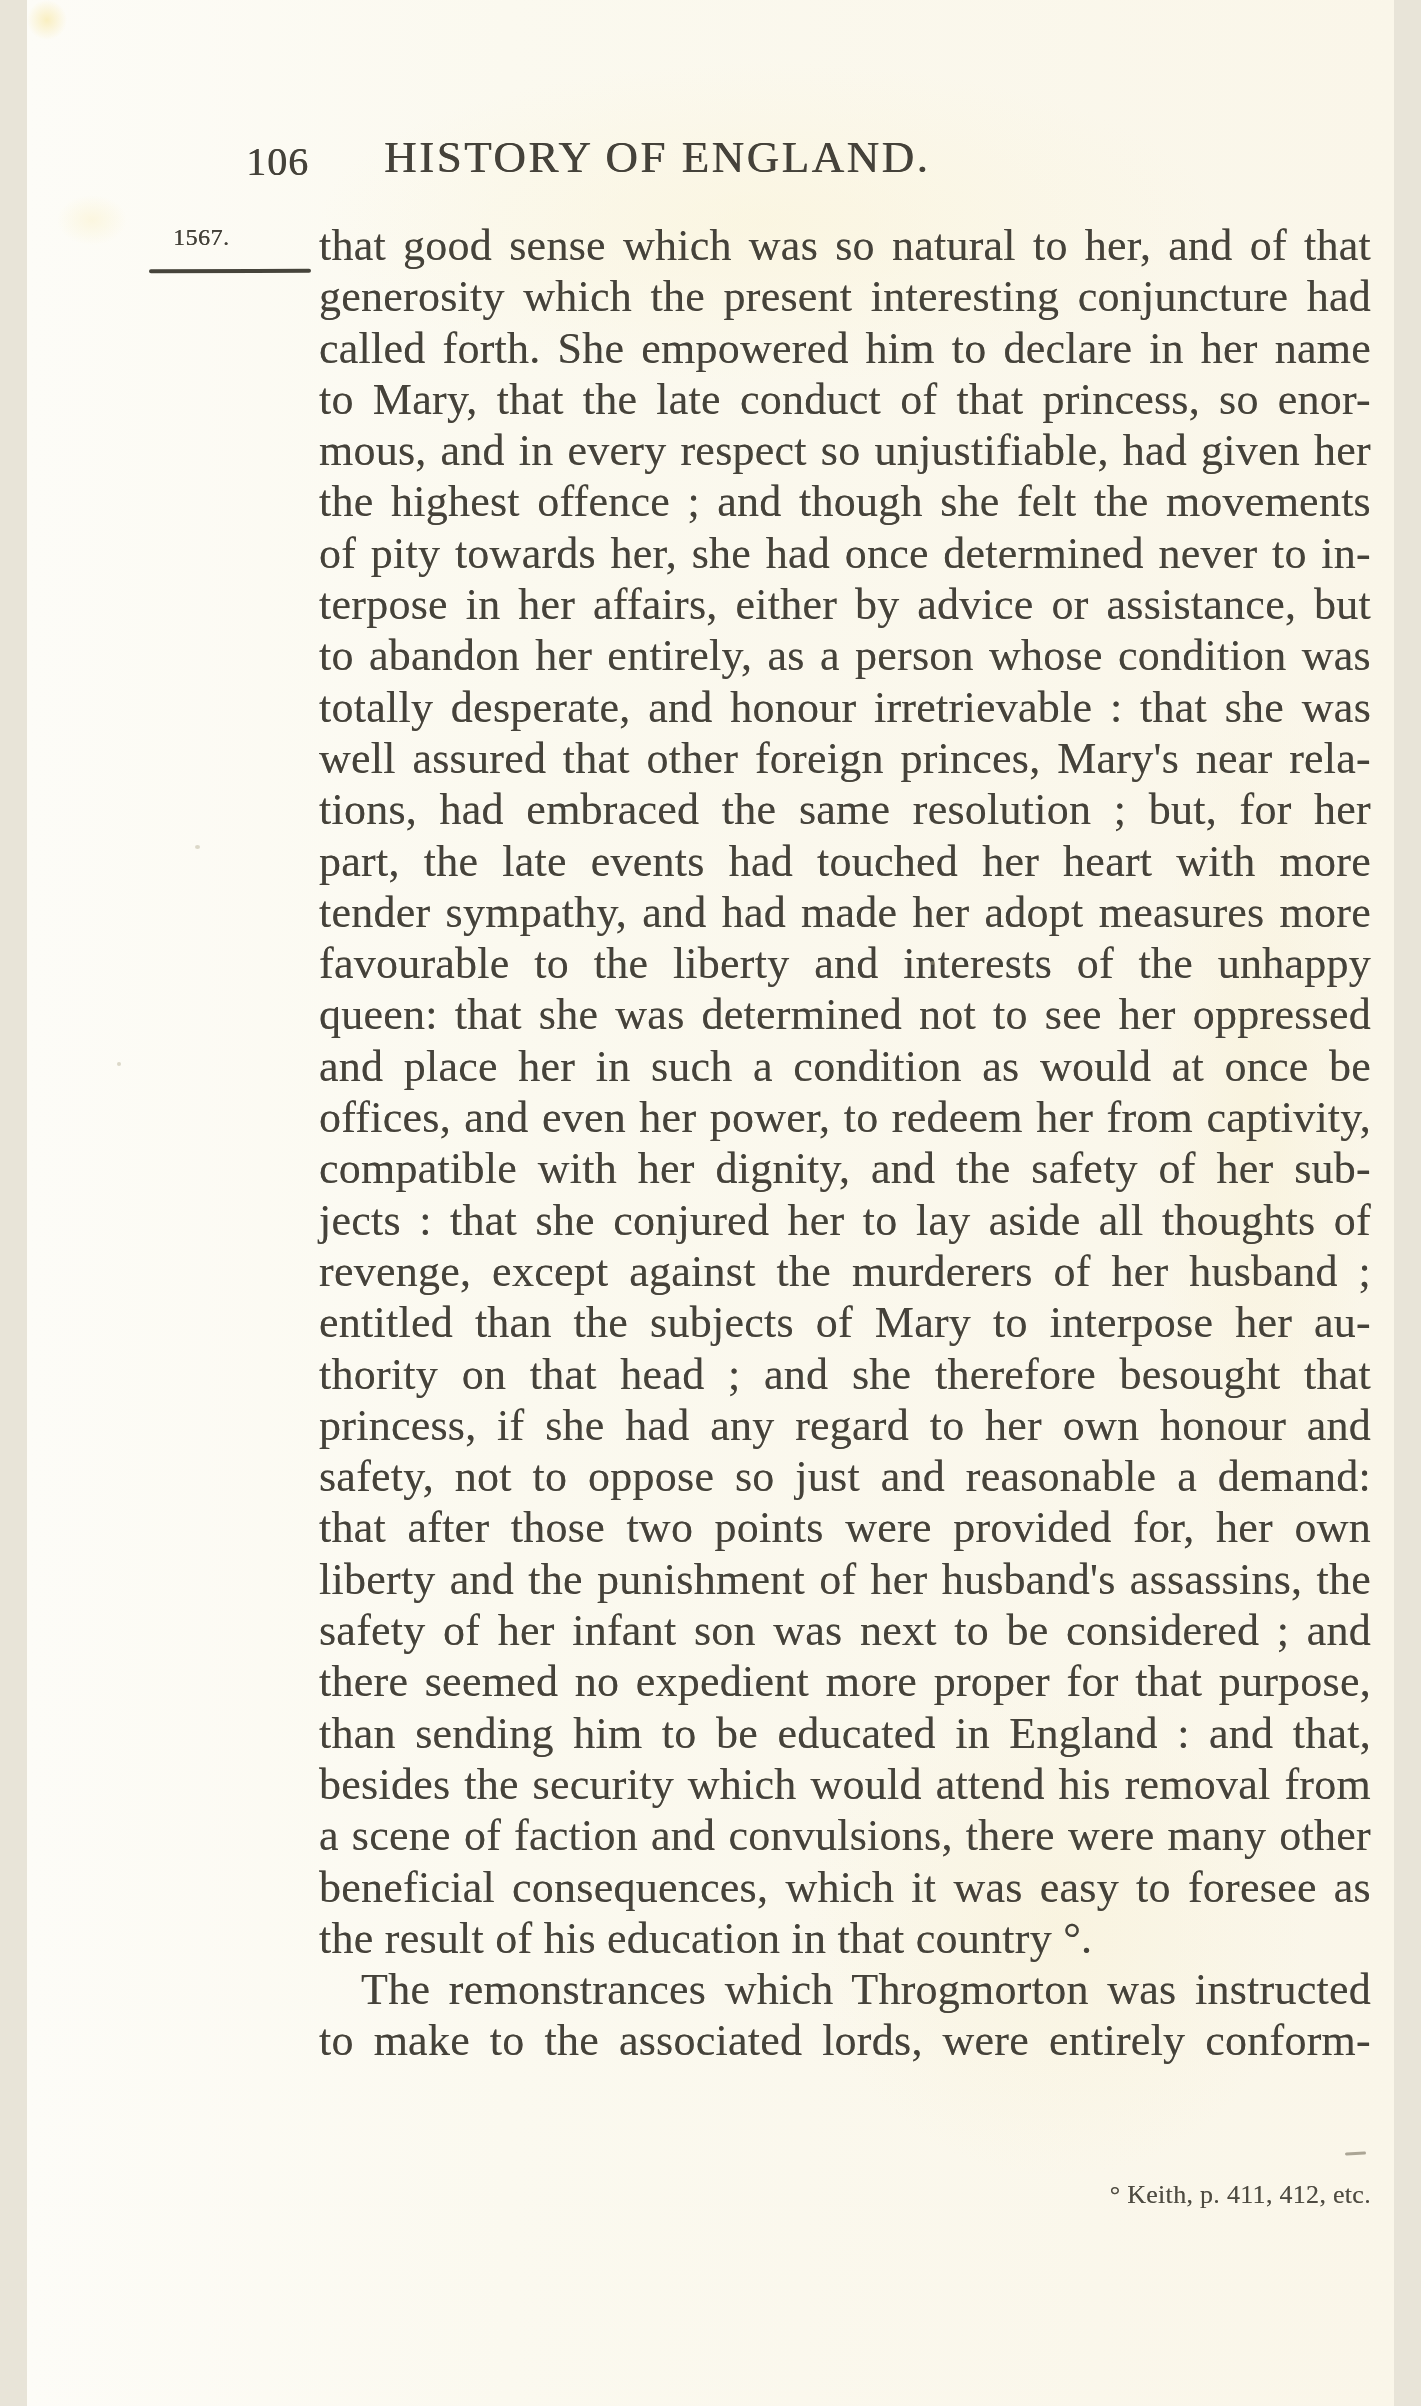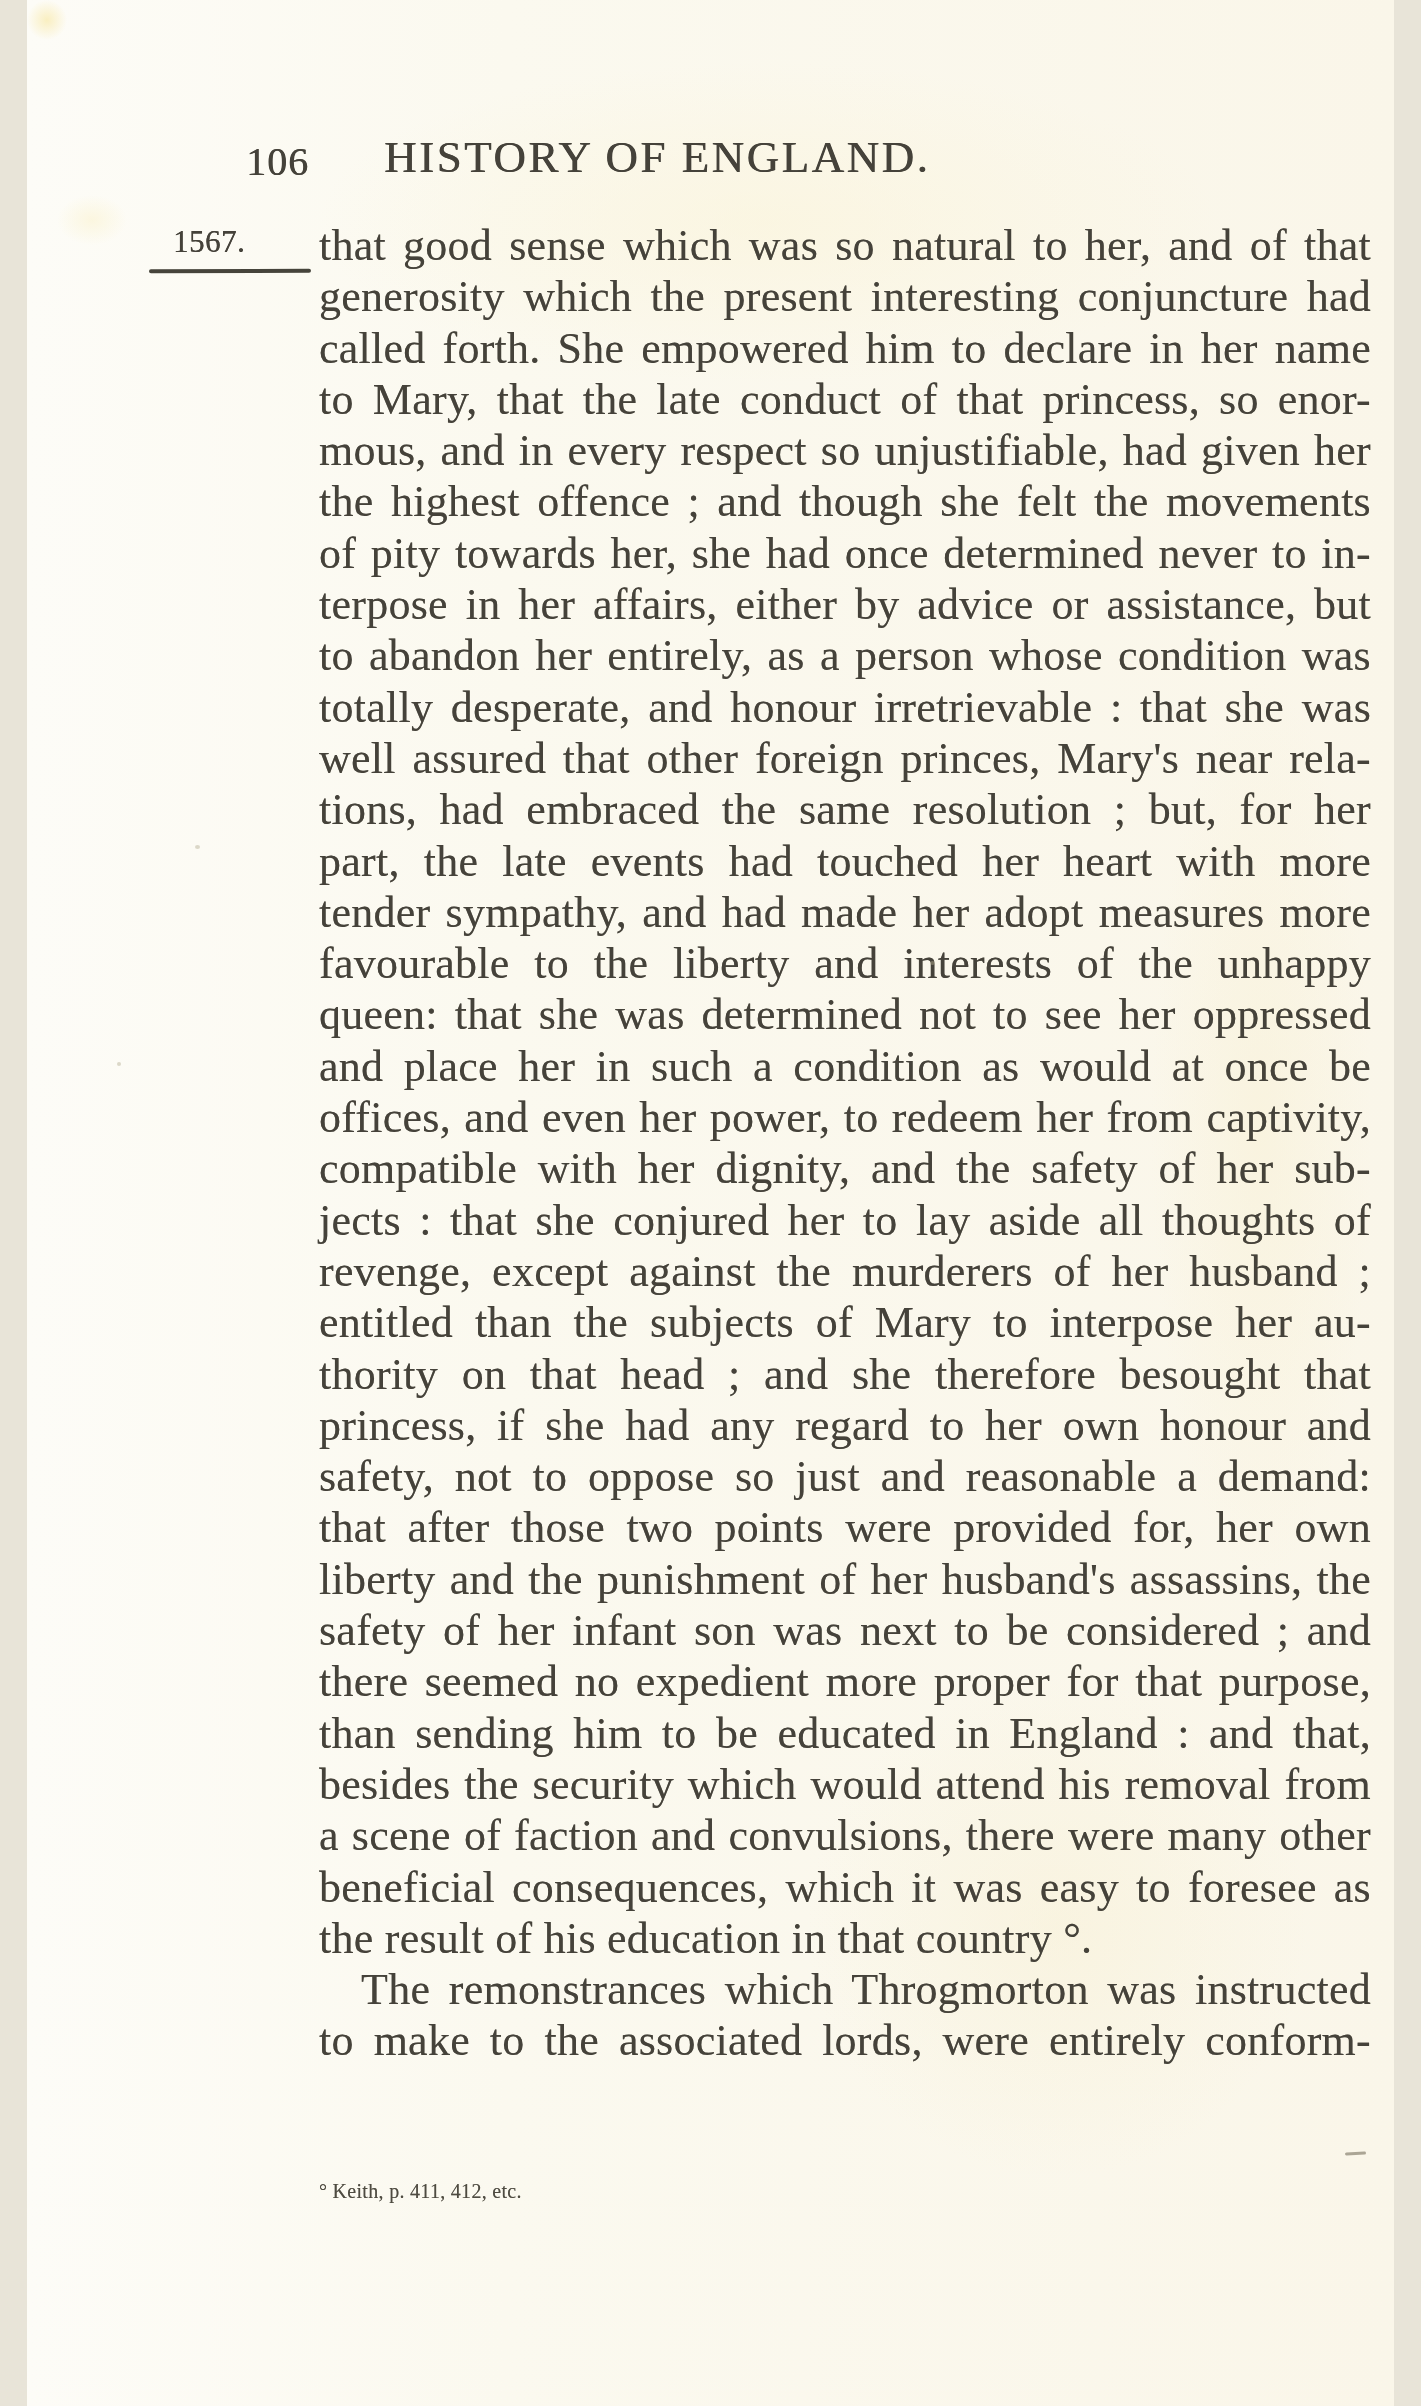--- a/index.html
+++ b/index.html
@@ -24,21 +24,21 @@
     font-size:40px;letter-spacing:1px;
     text-shadow:.4px 0 0 currentColor;
   }
   .head-title{
     position:absolute;left:357px;top:3px;
     font-size:45px;letter-spacing:2.5px;
     text-shadow:.5px 0 0 currentColor;
   }
   .margin-year{
     position:absolute;left:146px;top:224px;
-    font-size:31px;letter-spacing:.5px;
+    font-size:24px;letter-spacing:.5px;
     text-shadow:.3px 0 0 currentColor;
   }
   .margin-rule{
     position:absolute;left:122px;top:269px;width:162px;height:3.5px;
     background:#46443b;border-radius:2px;
     transform:rotate(-.15deg);
   }
   .text-block{
     position:absolute;left:292px;top:220px;width:1052px;
   }
@@ -48,21 +48,21 @@
     letter-spacing:.25px;
     text-align:justify;
     text-align-last:justify;
     white-space:normal;
     text-shadow:0 0 .6px rgba(62,58,47,.55);
   }
   .line.short{text-align:center;text-align-last:left;}
   .line.indent{text-indent:42px;}
   .footnote{
     position:absolute;left:292px;top:2180px;width:1052px;
-    text-align:left;font-size:20px;letter-spacing:.3px;
+    text-align:right;font-size:26px;letter-spacing:.3px;
     color:#4e4b41;
     text-shadow:0 0 .5px rgba(70,66,55,.5);
   }
   .dash-artifact{
     position:absolute;left:1318px;top:2152px;width:21px;height:3px;
     background:#97917f;border-radius:2px;opacity:.8;
     transform:rotate(-3deg);
   }
   .speck{position:absolute;border-radius:50%;background:#b4ac92;opacity:.45;}
   .speck.s1{left:903px;top:961px;width:5px;height:4px;}

